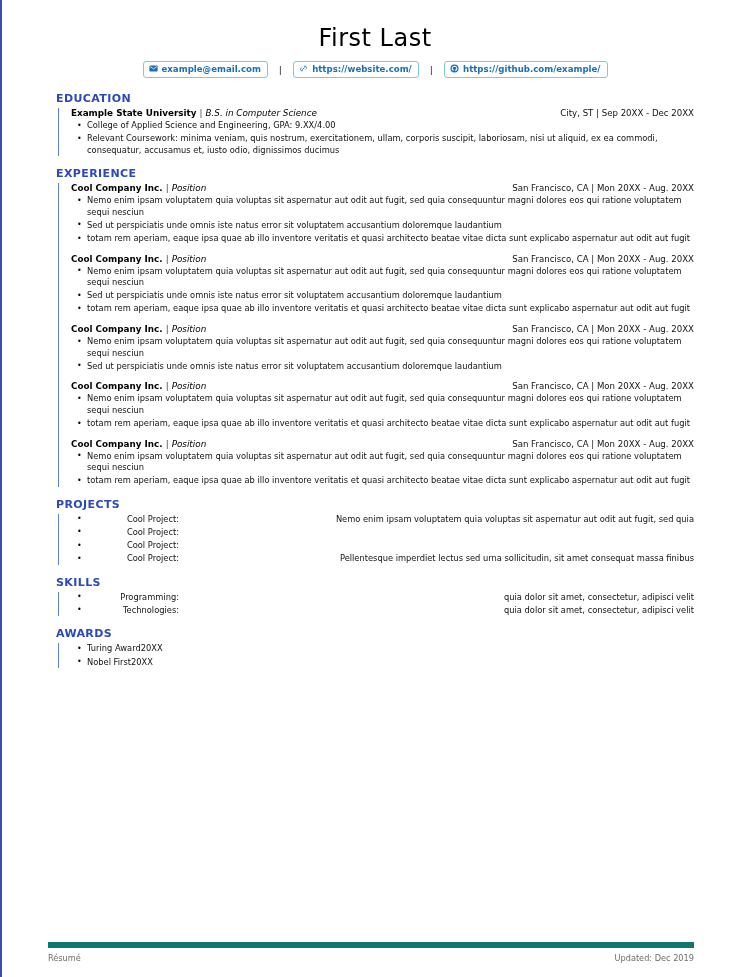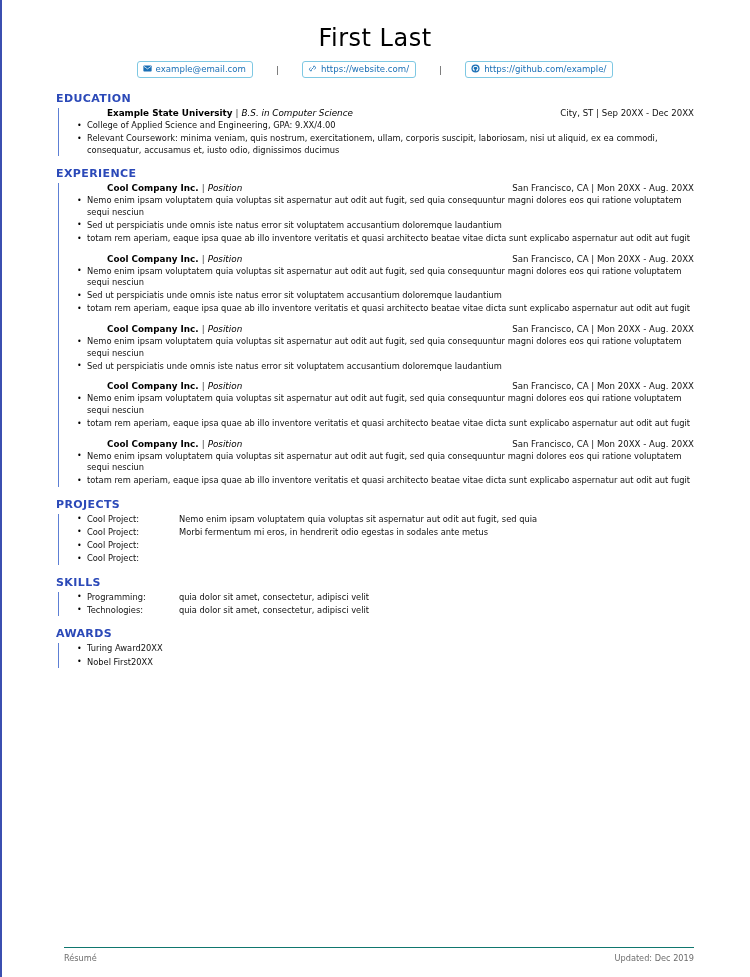--- a/index.html
+++ b/index.html
@@ -37,22 +37,23 @@
     font-weight: normal;
     letter-spacing: 0.5px;
     color: #000;
     margin: 6px 0 9px 0;
     font-family: "DejaVu Sans", sans-serif;
   }
   .contacts {
     display: flex;
     justify-content: center;
     align-items: center;
-    gap: 16px;
+    gap: 4px;
     margin-bottom: 14px;
+    font-weight: bold;
   }
   .contact {
     display: inline-flex;
     align-items: center;
     border: 1px solid #7ec8e3;
     border-radius: 3px;
     padding: 1px 6px 2px 5px;
     color: #1a6fb5;
     font-size: 8.6px;
     line-height: 12px;
@@ -93,21 +94,20 @@
   }
   .entry-head {
     display: flex;
     justify-content: space-between;
     align-items: baseline;
     font-size: 8.8px;
     margin-bottom: 2px;
   }
   .entry-left {
     font-weight: bold;
-    margin-left: 36px;
   }
   .entry-left .pipe {
     font-weight: normal;
     color: #444;
     padding: 0 3px;
   }
   .entry-left .role {
     font-weight: normal;
     font-style: italic;
   }
@@ -136,39 +136,40 @@
     top: -0.5px;
     font-size: 8px;
     color: #000;
   }
   ul.bullets li .lbl {
     display: inline-block;
     min-width: 92px;
   }
   .proj-row {
     display: flex;
+    text-align: right;
   }
   .proj-row .lbl {
     width: 92px;
     flex: 0 0 92px;
   }
   .proj-row .txt {
     flex: 1;
   }
   .award-row {
     display: flex;
     justify-content: flex-start;
   }
   
   .footer {
     position: absolute;
-    left: 64px;
+    left: 48px;
     right: 56px;
     bottom: 14px;
-    border-top: 1px solid #0f766e;
+    border-top: 6px solid #0f766e;
     padding-top: 5px;
     display: flex;
     justify-content: space-between;
     font-size: 8.2px;
     color: #6d6d6d;
   }
 </style>
 </head>
 <body>
 
@@ -303,31 +304,31 @@
     <ul class="bullets">
       <li>
         <span class="proj-row">
           <span class="lbl">Cool Project:</span>
           <span class="txt">Nemo enim ipsam voluptatem quia voluptas sit aspernatur aut odit aut fugit, sed quia</span>
         </span>
       </li>
       <li>
         <span class="proj-row">
           <span class="lbl">Cool Project:</span>
-          <span class="txt">Morbi fermentum mi eros, in hendrerit odio egestas in sodales ante metus</span>
         </span>
       </li>
       <li>
         <span class="proj-row">
           <span class="lbl">Cool Project:</span>
         </span>
       </li>
       <li>
         <span class="proj-row">
           <span class="lbl">Cool Project:</span>
+          <span class="txt">Pellentesque imperdiet lectus sed urna sollicitudin, sit amet consequat massa finibus</span>
         </span>
       </li>
     </ul>
   </div>
 
   <div class="section-title">SKILLS</div>
   <div class="section-body">
     <ul class="bullets">
       <li>
         <span class="proj-row">

